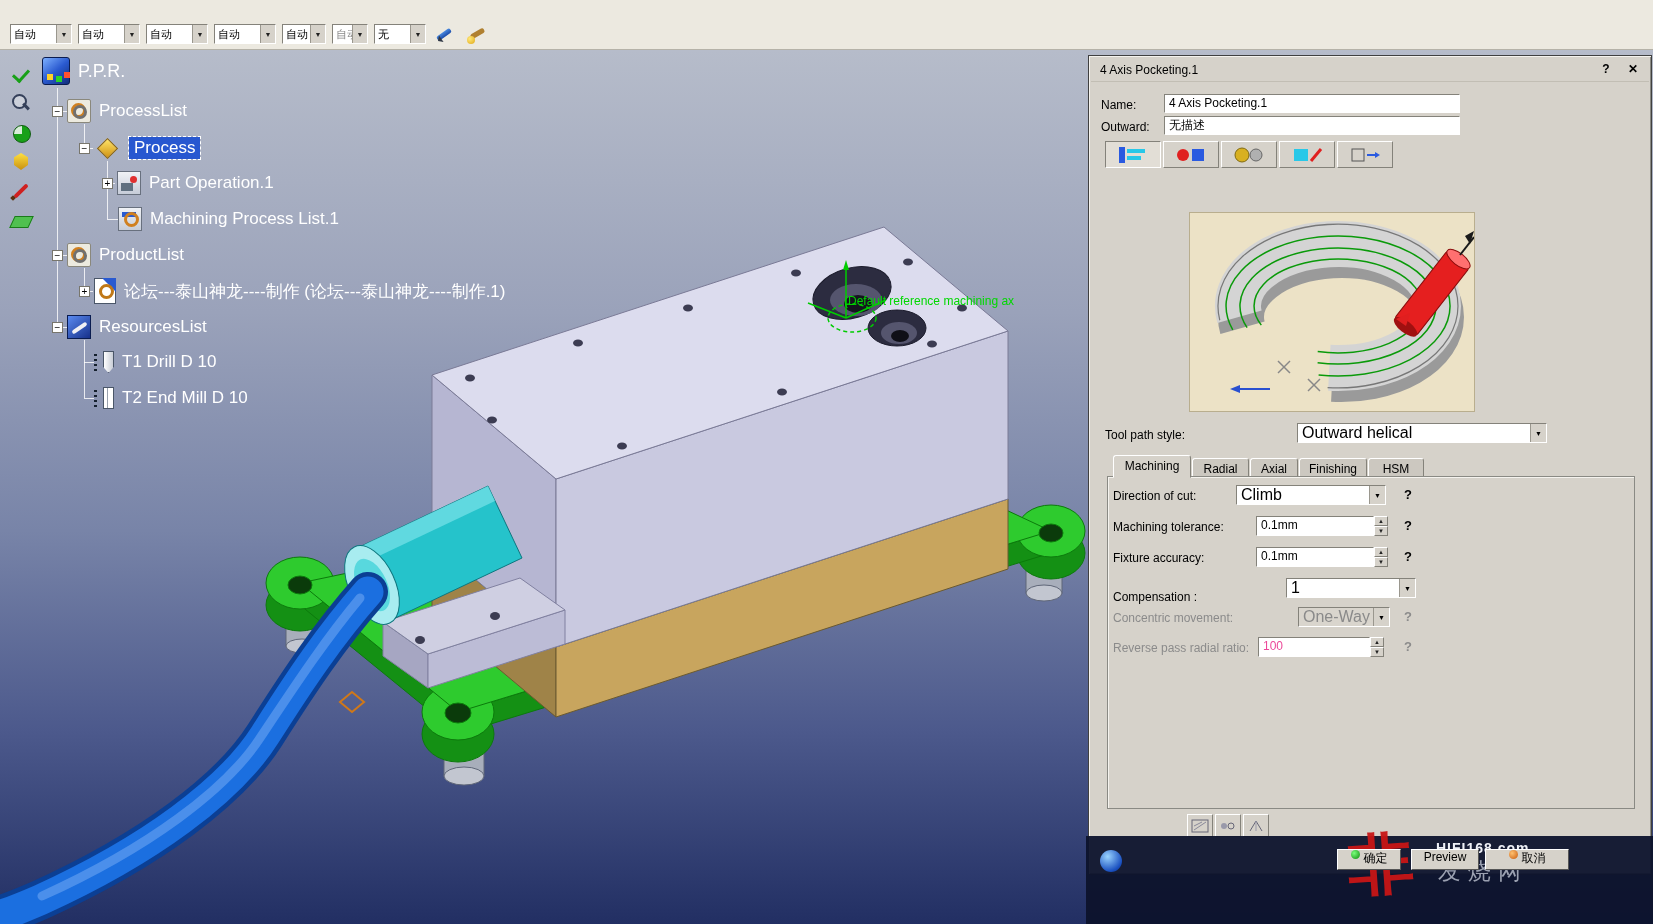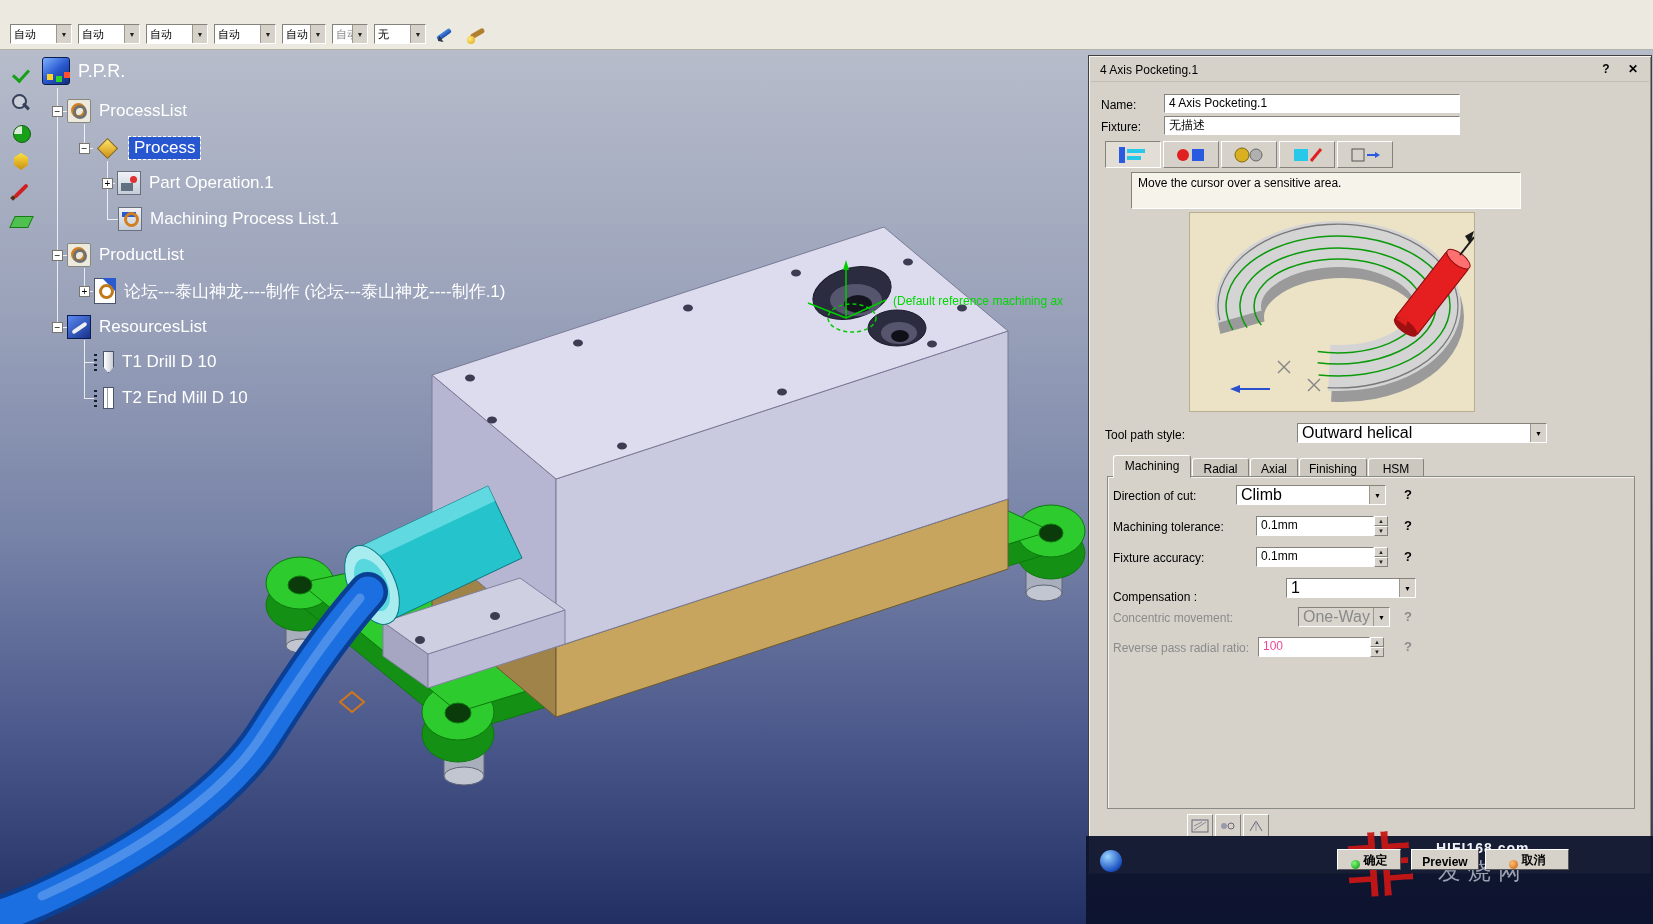--- a/index.html
+++ b/index.html
@@ -33,21 +33,21 @@
                    border:4px solid transparent; border-right-color:#303846; transform:rotate(-35deg); }
   .tb-brush::before { content:''; position:absolute; left:5px; top:8px; width:15px; height:5px;
                       background:#b08030; transform:rotate(-30deg); border-radius:2px; }
   .tb-brush::after { content:''; position:absolute; left:2px; top:13px; width:8px; height:8px; border-radius:50%;
                      background:radial-gradient(circle at 35% 35%,#ffe878,#e0a818); }
 
   
   #viewport { position:absolute; left:0; top:50px; width:1653px; height:874px;
               background:linear-gradient(180deg,#b6bcca 0%,#9aa2ba 30%,#7884a8 55%,#4c598c 78%,#222f63 100%); }
   #modelsvg { position:absolute; left:0; top:0; }
-  #axis-label { position:absolute; left:893px; top:244px; color:#00d800; font-size:12px; white-space:nowrap; }
+  #axis-label { position:absolute; left:844px; top:244px; color:#00d800; font-size:12px; white-space:nowrap; }
 
   
   .leftbar { position:absolute; left:8px; top:12px; width:30px; }
   .ltool { width:26px; height:26px; position:relative; margin-bottom:3px; }
   .lt-check::before { content:''; position:absolute; left:5px; top:7px; width:13px; height:7px;
                       border-left:3px solid #18a018; border-bottom:3px solid #18a018; transform:rotate(-48deg); }
   .lt-mag::before { content:''; position:absolute; left:4px; top:3px; width:11px; height:11px; border-radius:50%;
                     border:2px solid #35405a; background:rgba(255,255,255,.35); }
   .lt-mag::after { content:''; position:absolute; left:14px; top:14px; width:8px; height:3px; background:#35405a;
                    transform:rotate(45deg); }
@@ -144,21 +144,21 @@
   .tab { position:absolute; height:22px; line-height:20px; text-align:center; font-size:12px;
          border:1px solid; border-color:#fff #84827a transparent #fff; border-radius:3px 3px 0 0; }
   .tab.active { background:#d6d2ca; z-index:3; height:23px; }
   .tab.idle { background:#ccc8c0; top:402px; height:21px; }
   #grouppanel { position:absolute; left:18px; top:420px; width:528px; height:333px;
                 border:1px solid #8a8a84; box-shadow:inset 1px 1px 0 #f5f3ee; background:#d6d2ca; z-index:2; }
   .gray { color:#8b8b8b; }
   .microbtn { position:absolute; width:26px; height:23px; display:flex; align-items:center; justify-content:center;
               border:1px solid; border-color:#fff #84827a #84827a #fff; background:#d6d2ca; }
   .dlgbtn { position:absolute; height:21px; border:1px solid; border-color:#fff #555 #555 #fff; background:#d6d2ca;
-            font-size:12px; display:flex; align-items:flex-end; justify-content:center; gap:4px; z-index:40;font-weight:bold; }
+            font-size:12px; display:flex; align-items:flex-start; justify-content:center; gap:4px; z-index:40; }
   .dot { width:9px; height:9px; border-radius:50%; display:inline-block; }
   .dot.green { background:radial-gradient(circle at 35% 35%,#7aff7a,#0c8a0c); }
   .dot.orange { background:radial-gradient(circle at 35% 35%,#ffc070,#c85a0c); }
 
   
   #watermark { position:absolute; left:1086px; top:836px; width:567px; height:88px;
                background:rgba(13,19,44,.95); z-index:20; color:#fff; }
   #wm-logo { position:absolute; left:262px; top:-16px; font-family:"DejaVu Serif", serif; font-size:66px;
              font-weight:bold; color:#c81616; transform:rotate(-4deg); opacity:.95; }
   #wm-site { position:absolute; left:350px; top:4px; font-size:14px; font-weight:bold; color:#eef0f6;
@@ -378,21 +378,21 @@
 
   <div id="dialog">
     <div id="dlg-title">
       <span>4 Axis Pocketing.1</span>
     </div>
     <span class="dlg-sysbtn" style="right:36px">?</span>
     <span class="dlg-sysbtn" style="right:9px">✕</span>
 
     <div class="dlg-label" style="left:12px;top:42px">Name:</div>
     <div class="dlg-input" style="left:75px;top:38px;width:296px">4 Axis Pocketing.1</div>
-    <div class="dlg-label" style="left:12px;top:64px">Fixture:</div>
+    <div class="dlg-label" style="left:12px;top:64px">Outward:</div>
     <div class="dlg-input" style="left:75px;top:60px;width:296px">无描述</div>
 
     <div class="icontab active" style="left:16px;top:85px">
       <svg width="32" height="20">
         <rect x="2" y="2" width="6" height="16" fill="#2a5ae0"></rect>
           <rect x="10" y="4" width="18" height="4" fill="#28c8e8"></rect>
         <rect x="10" y="11" width="14" height="4" fill="#28c8e8"></rect>
         </svg>
     </div>
     <div class="icontab idle" style="left:74px;top:85px">
@@ -414,21 +414,20 @@
         </svg>
     </div>
     <div class="icontab idle" style="left:248px;top:85px">
       <svg width="32" height="20">
         <rect x="3" y="4" width="12" height="12" fill="none" stroke="#555"></rect>
           <path d="M18,10 H28" stroke="#2a5ae0" stroke-width="2"></path>
         <polygon points="31,10 26,7 26,13" fill="#2a5ae0"></polygon>
         </svg>
     </div>
 
-    <div id="hintbox">Move the cursor over a sensitive area.</div>
 
     <div id="illus">
       <svg width="284" height="198" viewBox="0 0 284 198">
         <g transform="translate(148,93)">
           <path d="M -98.5,10.8 A 100,62 0 1 1 -8.7,61.8" fill="none" stroke="#9a9a9a" stroke-width="46" transform="translate(3,11)"></path>
           <path d="M -98.5,10.8 A 100,62 0 1 1 -8.7,61.8" fill="none" stroke="#d4d4d4" stroke-width="46"></path>
           <path d="M -98.5,10.8 A 100,62 0 1 1 -8.7,61.8" fill="none" stroke="#777" stroke-width="1" transform="scale(1.2,1.32)"></path>
           <path d="M -105.2,23.9 A 112,70 0 1 1 -19.4,68.9" fill="none" stroke="#0a9a0a" stroke-width="1.5"></path>
           <path d="M -90.9,21.7 A 98,58 0 1 1 -20.4,56.7" fill="none" stroke="#0a9a0a" stroke-width="1.5"></path>
           <path d="M -76.7,19.1 A 84,47 0 1 1 -20.3,45.6" fill="none" stroke="#0a9a0a" stroke-width="1.5"></path>

